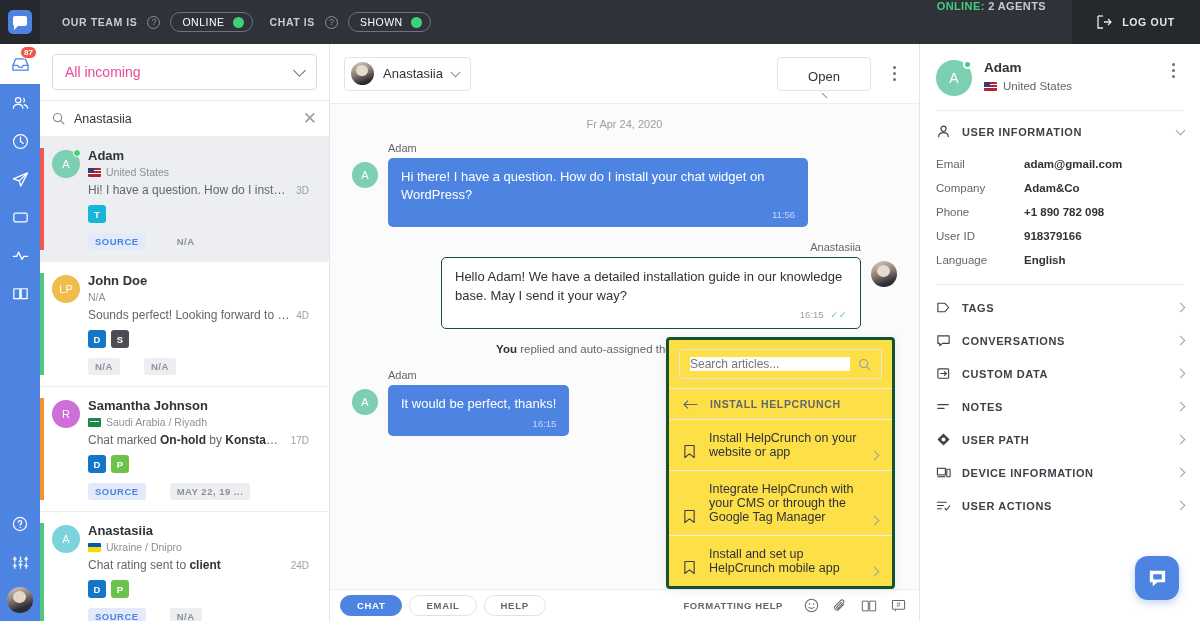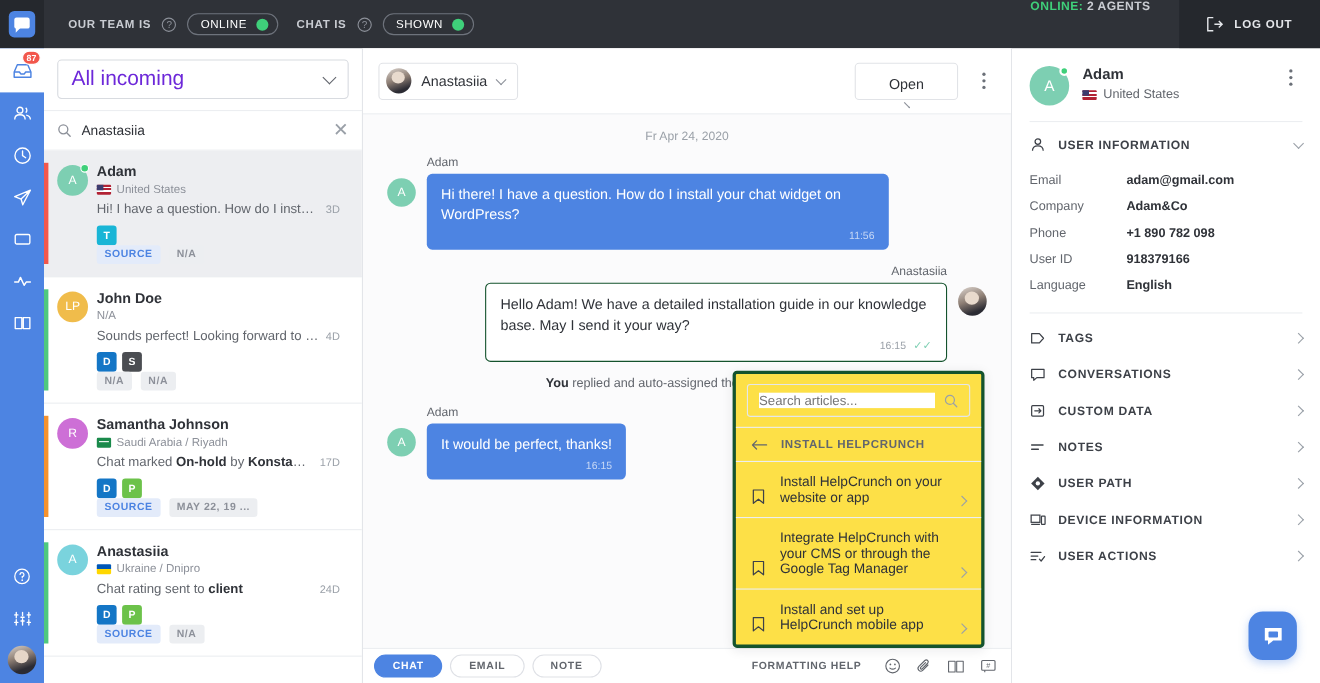--- a/index.html
+++ b/index.html
@@ -46,21 +46,21 @@
   .nav-avatar { width: 26px; height: 26px; border-radius: 50%; overflow: hidden; margin-top: 6px;
      background: linear-gradient(160deg,#d9d2cc 0%,#8e7f75 40%,#2b2b33 75%); position: relative; cursor: pointer; }
   .nav-avatar::after { content:""; position:absolute; left:6px; top:4px; width:13px; height:12px; border-radius:50%;
      background:#e6d6c8; }
 
   
   .convlist { width: 290px; background: #fff; border-right: 1px solid #e3e5e9; display: flex;
      flex-direction: column; flex: 0 0 290px; }
   .filter-wrap { padding: 10px 12px; border-bottom: 1px solid #eceef1; }
   .filter-box { height: 36px; border: 1px solid #d8dbe0; border-radius: 4px; display: flex; align-items: center;
-     justify-content: space-between; padding: 0 12px; font-size: 19px; color: #6d28d9; cursor: pointer; }
+     justify-content: space-between; padding: 0 12px; font-size: 14px; color: #ec4899; cursor: pointer; }
   .chev { width: 9px; height: 9px; border-right: 1.6px solid #62666d; border-bottom: 1.6px solid #62666d;
      transform: rotate(45deg); margin-bottom: 4px; }
   .search-row { height: 36px; display: flex; align-items: center; padding: 0 12px; gap: 9px;
      border-bottom: 1px solid #eceef1; }
   .search-row input { border: none; outline: none; flex: 1; font-size: 12.5px; color: #2f3238;
      font-family: "Liberation Sans", sans-serif; background: transparent; }
   .xbtn { color: #9aa0a8; font-size: 17px; line-height: 14px; cursor: pointer; font-weight: 300; }
 
   .conv-scroll { flex: 1; overflow: hidden; }
   .conv { display: flex; border-bottom: 1px solid #eceef1; padding: 11px 12px 11px 0; position: relative; cursor: pointer; }
@@ -83,21 +83,21 @@
   .flag.sa::before { content:""; position:absolute; left:2px; top:3px; width:9px; height:1.5px; background:#fff; }
   .flag.ua { background: linear-gradient(#0057b7 0 50%, #ffd700 50% 100%); }
   .conv-msg { display: flex; align-items: baseline; gap: 6px; margin-top: 5px; }
   .conv-msg-txt { font-size: 12px; color: #62666d; white-space: nowrap; overflow: hidden;
      text-overflow: ellipsis; flex: 1; }
   .conv-msg-txt b { color: #2f3238; }
   .conv-time { font-size: 10px; color: #9aa0a8; flex: 0 0 auto; padding-right: 8px; }
   .chips { display: flex; gap: 5px; margin-top: 8px; }
   .sq { width: 18px; height: 18px; border-radius: 3px; color: #fff; font-size: 9.5px; font-weight: bold;
      display: flex; align-items: center; justify-content: center; }
-  .tagrow { display: flex; gap: 8px; }
+  .tagrow { display: flex; gap: 24px; margin-top: 10px; }
   .tag { font-size: 9.5px; font-weight: bold; letter-spacing: .5px; padding: 3px 7px; border-radius: 3px;
      background: #eceef1; color: #8c9099; }
   .tag.src { background: #e3ebfa; color: #4d84e2; }
 
   
   .chatpane { flex: 1; display: flex; flex-direction: column; background: #fbfbfc; min-width: 0; position: relative;
      border-right: 1px solid #e3e5e9; }
   .chat-head { height: 60px; background: #fff; border-bottom: 1px solid #eceef1; display: flex; align-items: center;
      padding: 0 14px; gap: 12px; flex: 0 0 60px; }
   .assignee { height: 34px; border: 1px solid #e1e3e7; border-radius: 4px; display: flex; align-items: center;
@@ -521,21 +521,21 @@
               </svg>
               <span class="t">Install and set up HelpCrunch mobile app</span>
               <span class="chev-r"></span>
             </div>
           </div>
       </div>
 
       <div class="composer">
         <div class="modebtn on">CHAT</div>
         <div class="modebtn">EMAIL</div>
-        <div class="modebtn">NOTE</div>
+        <div class="modebtn">HELP</div>
         <div class="comp-spacer"></div>
         <div class="fmthelp">FORMATTING HELP</div>
         <div class="citem">
           <svg width="15" height="15" viewBox="0 0 16 16">
             <circle cx="8" cy="8" r="6.6" fill="none" stroke="#62666d" stroke-width="1.1"></circle>
             <circle cx="5.8" cy="6.4" r=".85" fill="#62666d"></circle>
             <circle cx="10.2" cy="6.4" r=".85" fill="#62666d"></circle>
             <path d="M5.3 10 q2.7 2.1 5.4 0" fill="none" stroke="#62666d" stroke-width="1.1" stroke-linecap="round"></path>
           </svg>
         </div>

